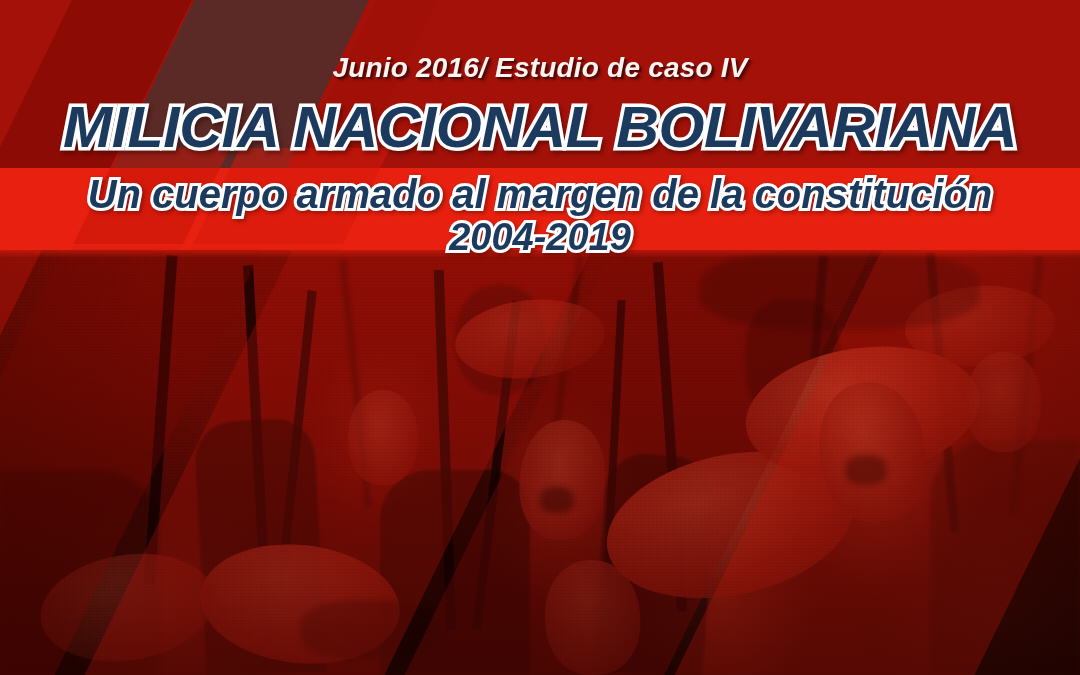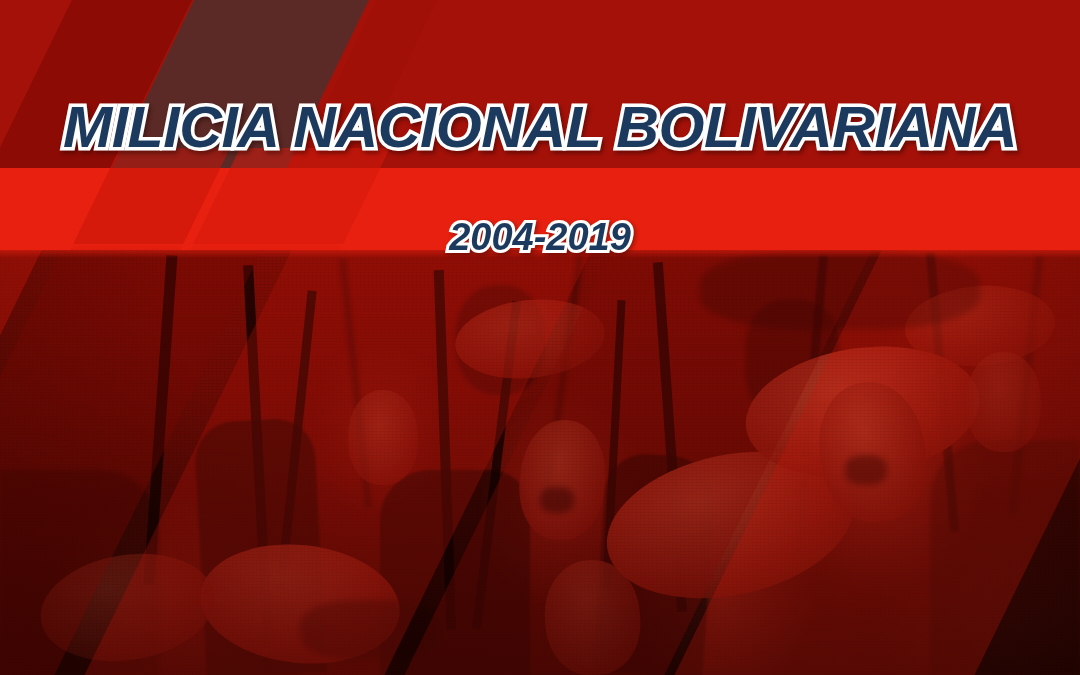--- a/index.html
+++ b/index.html
@@ -231,16 +231,18 @@
     <div class="hdr-stripe hs2"></div>
     <div class="hdr-stripe hs4"></div>
 
     <div class="red-band">
       <div class="red-band-stripe rbs1"></div>
       <div class="red-band-stripe rbs2"></div>
     </div>
   </div>
   <div class="hdr-bleed"></div>
 
+  <div class="kicker">Junio 2016/ Estudio de caso IV</div>
   <div class="title">MILICIA NACIONAL BOLIVARIANA</div>
+  <div class="subtitle">Un cuerpo armado al margen de la constitución</div>
   <div class="years">2004-2019</div>
 
 </div>
 
 </body></html>

